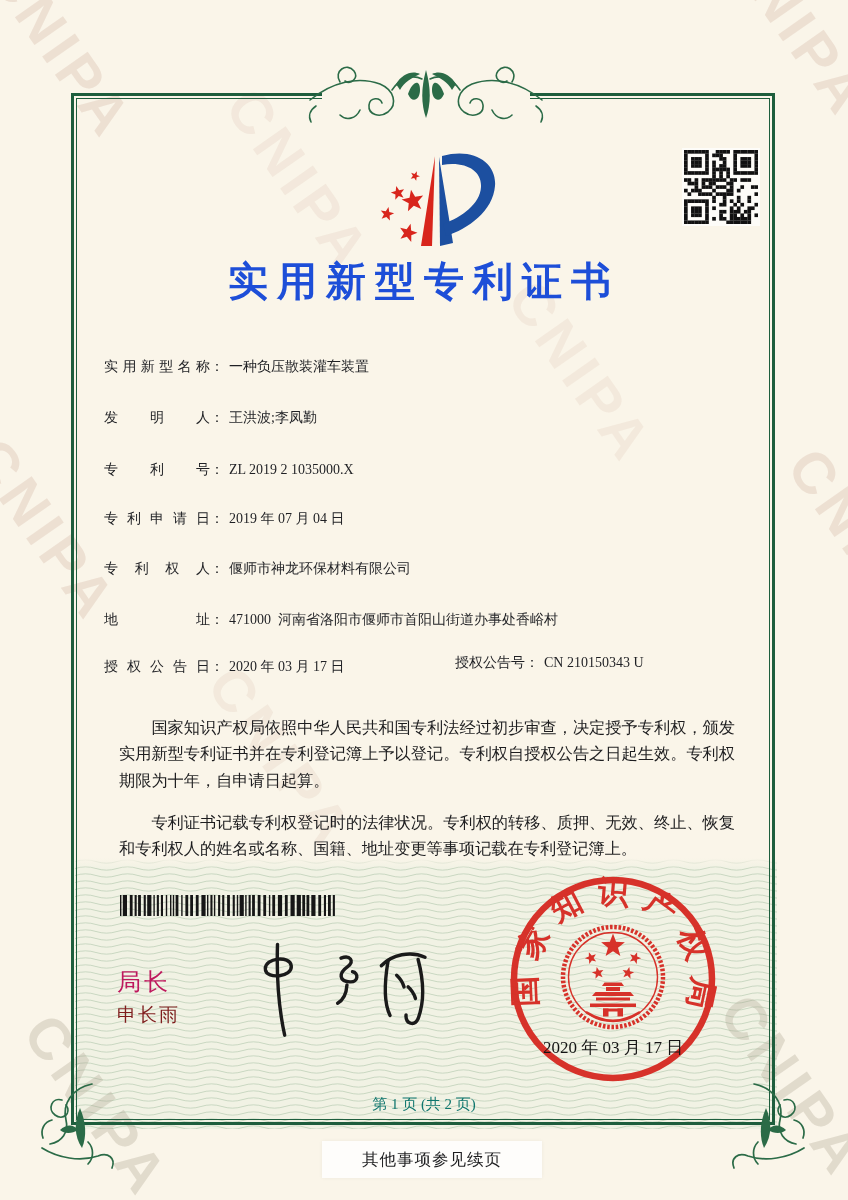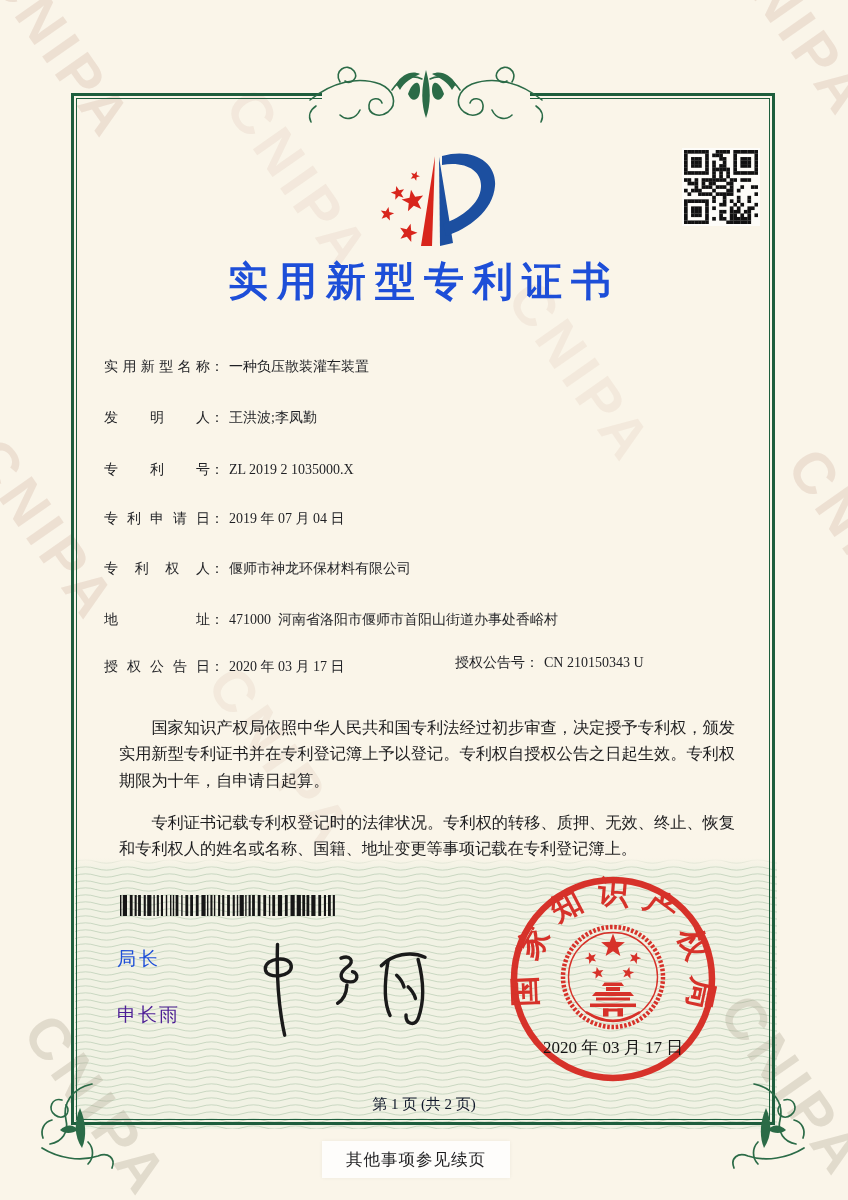--- a/index.html
+++ b/index.html
@@ -42,34 +42,34 @@
   }
   .fcolon{ margin:0 5px 0 0; }
   .fvalue{ white-space:pre; }
   .field.plain .flabel{ width:auto; text-align:left; text-align-last:auto; }
   .body-text{
     position:absolute; left:103px; top:699px; width:648px;
     font-size:16.2px; line-height:26.3px; color:#1d1d1f; text-align:justify;
   }
   .body-text p{ margin:16px; text-indent:2em; }
   .barcode{ position:absolute; left:120px; top:895px; }
-  .sig-title{ position:absolute; left:117px; top:946px; font-size:19px; letter-spacing:3px;
-    font-family:"Liberation Sans","DejaVu Sans",sans-serif; color:#1d4ed8; }
+  .sig-title{ position:absolute; left:117px; top:966px; font-size:24px; letter-spacing:3px;
+    font-family:"Liberation Sans","DejaVu Sans",sans-serif; color:#be185d; }
   .sig-name{ position:absolute; left:117px; top:1002px; font-size:19px; letter-spacing:2px;
-    font-family:"Liberation Sans","DejaVu Sans",sans-serif; color:#4c1d95; }
+    font-family:"Liberation Sans","DejaVu Sans",sans-serif; color:#7f1d1d; }
   .signature{ position:absolute; left:246px; top:936px; }
   .stamp{ position:absolute; left:506px; top:874px; mix-blend-mode:multiply; opacity:.93; }
   .stamp-date{
     position:absolute; left:506px; top:1036px; width:214px; text-align:center;
     font-size:17px; color:#141414; z-index:6; white-space:pre;
   }
   .page-info{ position:absolute; left:0; width:848px; top:1095px; text-align:center;
-    font-size:15px; color:#0f172a; }
+    font-size:15px; color:#0f766e; }
   .continuation{
-    position:absolute; left:322px; top:1141px; width:188px; height:37px;
+    position:absolute; left:322px; top:1141px; width:220px; height:37px;
     background:#fefdfb; text-align:center; line-height:37px; font-size:16.5px;
     color:#1d1d1f; letter-spacing:1px; box-shadow:0 0 4px rgba(0,0,0,0.05);
   }
 </style>
 </head>
 <body>
 
 <div class="page">
 
   <span class="wm" style="left:-42px; top:14px;">CNIPA</span>

